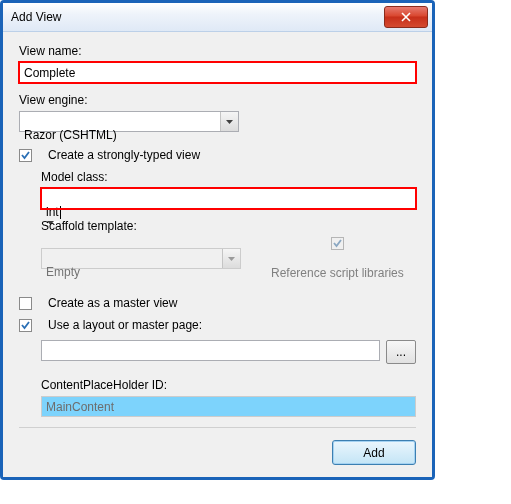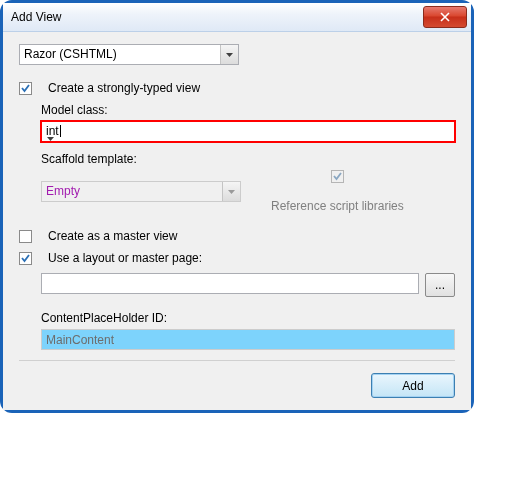--- a/index.html
+++ b/index.html
@@ -4,23 +4,23 @@
 <style>
   body {
     margin: 0;
     padding: 0;
     font-family: "Segoe UI", Tahoma, sans-serif;
     font-size: 12px;
     background: #fff;
     color: #000;
   }
   .window {
-    width: 474px;
+    width: 435px;
     border: 3px solid #1a63b8;
-    border-radius: 12px;
+    border-radius: 4px;
     box-sizing: border-box;
     background: #f0f0f0;
     position: relative;
   }
   .titlebar {
     height: 28px;
     background: linear-gradient(to bottom, #ffffff 0%, #eef3fa 40%, #dfe9f6 100%);
     border-bottom: 1px solid #bcd0e8;
     display: flex;
     align-items: center;
@@ -80,26 +80,26 @@
     border: 1px solid #abadb3;
     background: #fff;
     box-sizing: border-box;
   }
   .combo.disabled {
     background: #f0f0f0;
     border-color: #cccccc;
   }
   .combo-value {
     flex: 1;
-    padding: 2px 4px;
+    padding: 16px 4px;
     line-height: 15px;
     white-space: nowrap;
     overflow: hidden;
   }
-  .combo.disabled .combo-value { color: #a21caf; }
+  .combo.disabled .combo-value { color: #737373; }
   .combo-arrow {
     width: 17px;
     background: linear-gradient(to bottom, #f5f5f5, #dcdcdc);
     border-left: 1px solid #c4c4c4;
     display: flex;
     align-items: center;
     justify-content: center;
   }
   .combo.flat .combo-arrow {
     background: #fff;
@@ -210,22 +210,27 @@
     <span class="titlebar-title">Add View</span>
     <div class="close-btn">
       <svg width="10" height="10" viewBox="0 0 10 10">
           <path d="M1 1 L9 9 M9 1 L1 9" stroke="#fff" stroke-width="1.6"></path>
         </svg>
     </div>
   </div>
 
   <div class="content">
 
-
     <div class="row">
+      <span class="label">View name:</span>
+      <input class="input-text highlight-red" type="text" value="Complete" style="">
+    </div>
+
+    <div class="row">
+      <span class="label">View engine:</span>
       <div class="combo engine">
         <div class="combo-value">Razor (CSHTML)</div>
         <div class="combo-arrow">
           <svg width="7" height="4" viewBox="0 0 7 4">
               <path d="M0 0 L3.5 4 L7 0 Z" fill="#404040"></path>
             </svg>
         </div>
       </div>
     </div>
 

